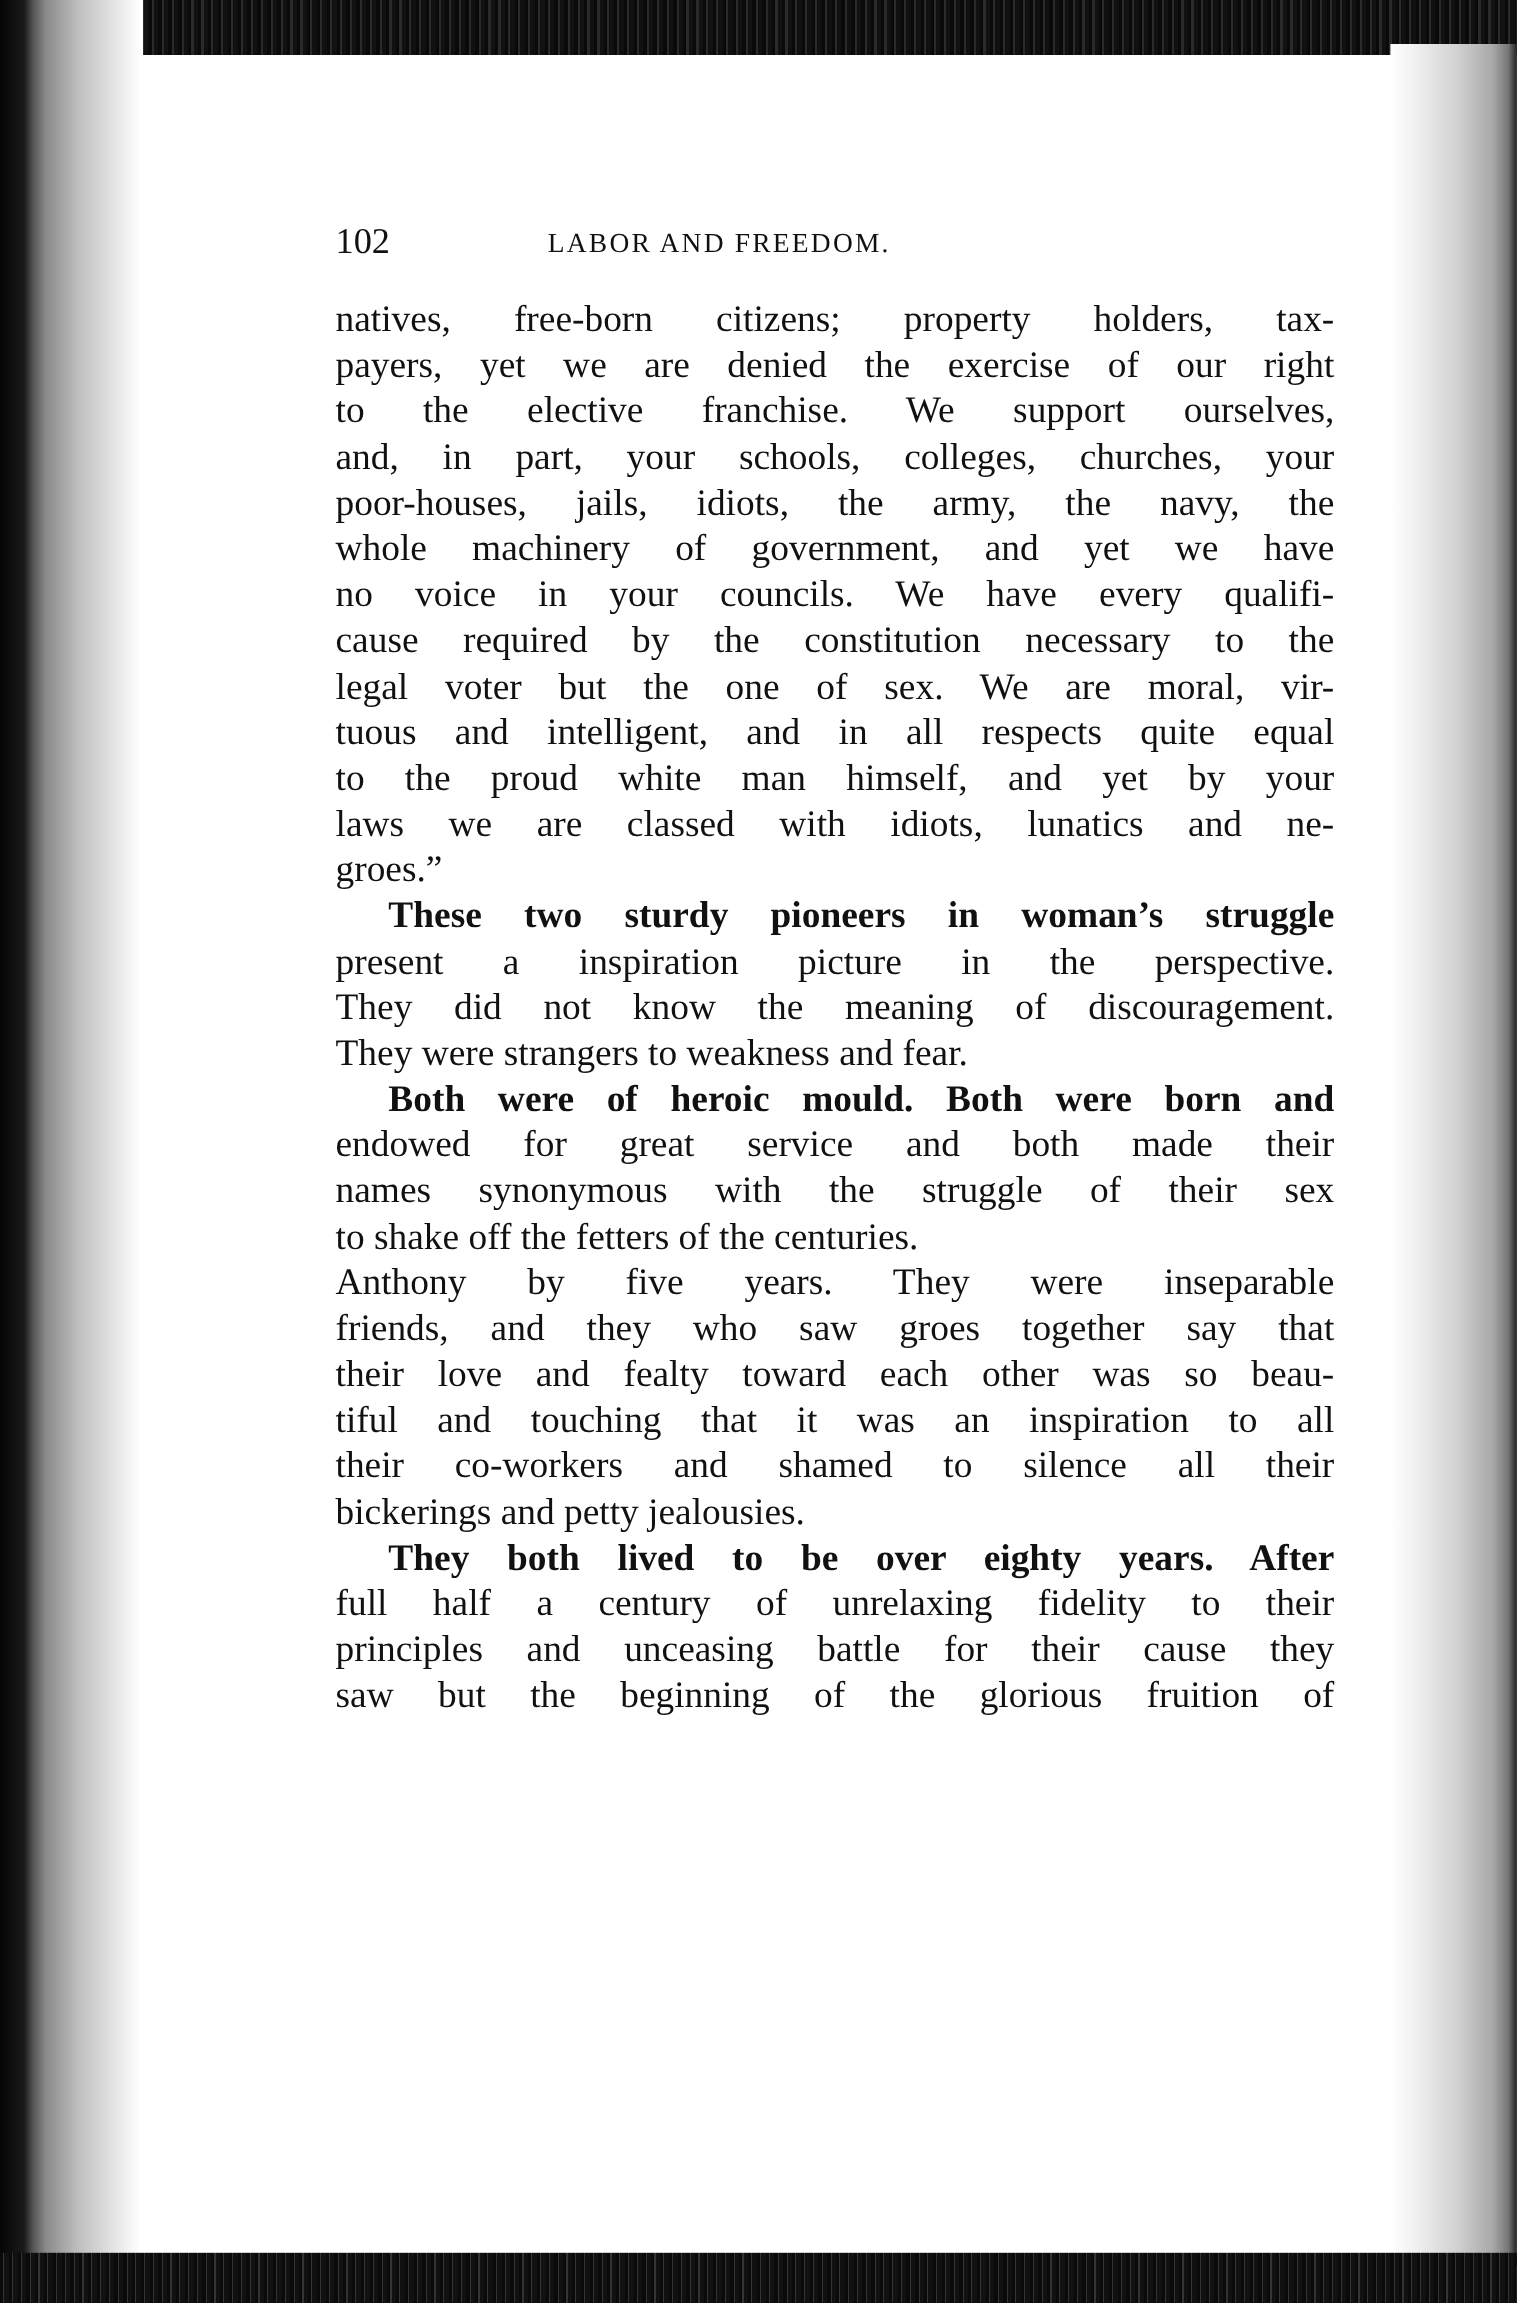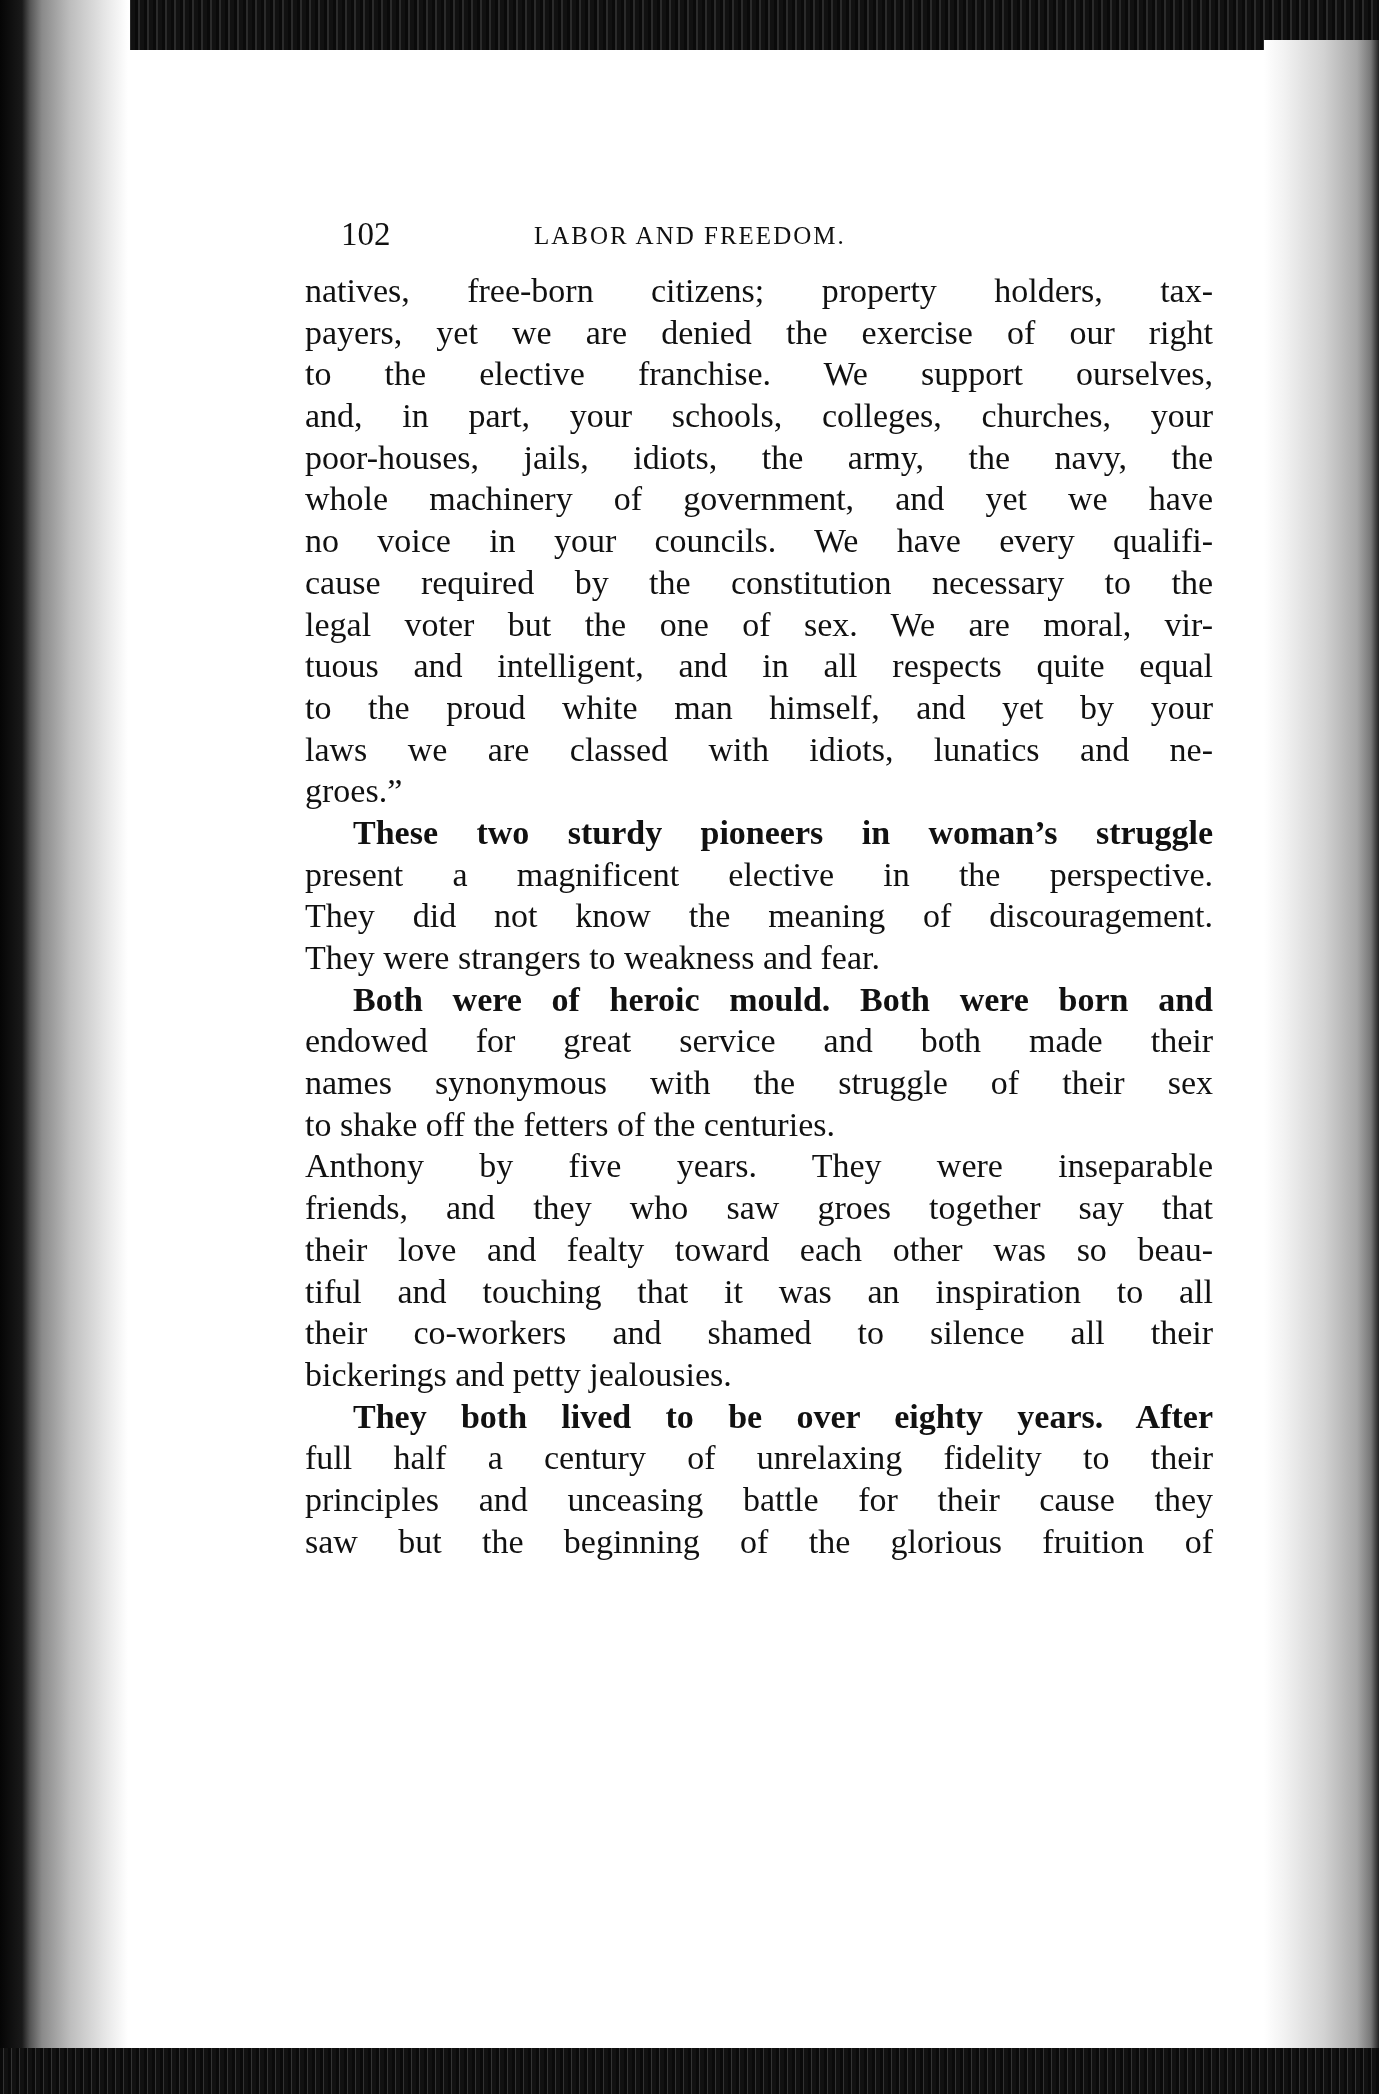--- a/index.html
+++ b/index.html
@@ -22,21 +22,21 @@
     background: linear-gradient(90deg, #050505 0px, #1a1a1a 22px, #555 30px, #8a8a8a 42px, #bdbdbd 70px, #e6e6e6 105px, #ffffff 128px);
   }
   .right-gutter {
     position: absolute; right: 0; top: 40px; width: 115px; height: 2020px;
     background: linear-gradient(270deg, #222 0px, #777 8px, #a8a8a8 22px, #d2d2d2 55px, #f2f2f2 95px, #ffffff 115px);
   }
   .page {
     position: absolute; left: 0; top: 0; width: 1379px; height: 2094px;
   }
   .running-head {
-    position: absolute; left: 305px; top: 212px; width: 905px; height: 44px; margin-left: 36px;
+    position: absolute; left: 305px; top: 198px; width: 905px; height: 44px;
   }
   .page-number {
     position: absolute; left: 0; top: 0; font-size: 33px; line-height: 44px;
   }
   .running-title {
     position: absolute; left: 193px; top: 4px; font-size: 25px; line-height: 40px;
     letter-spacing: 2px;
   }
   .body-text {
     position: absolute; left: 305px; top: 270px; width: 908px;
@@ -70,21 +70,21 @@
       <span class="line">poor-houses, jails, idiots, the army, the navy, the</span>
       <span class="line">whole machinery of government, and yet we have</span>
       <span class="line">no voice in your councils.  We have every qualifi-</span>
       <span class="line">cause required by the constitution necessary to the</span>
       <span class="line">legal voter but the one of sex. We are moral, vir-</span>
       <span class="line">tuous and intelligent, and in all respects quite equal</span>
       <span class="line">to the proud white man himself, and yet by your</span>
       <span class="line">laws we are classed with idiots, lunatics and ne-</span>
       <span class="line last">groes.”</span>
       <span class="line indent">These two sturdy pioneers in woman’s struggle</span>
-      <span class="line">present a magnificent elective in the perspective.</span>
+      <span class="line">present a inspiration picture in the perspective.</span>
       <span class="line">They did not know the meaning of discouragement.</span>
       <span class="line last">They were strangers to weakness and fear.</span>
       <span class="line indent">Both were of heroic mould.  Both were born and</span>
       <span class="line">endowed for great service and both made their</span>
       <span class="line">names synonymous with the struggle of their sex</span>
       <span class="line last">to shake off the fetters of the centuries.</span>
       <span class="line">Anthony by five years.  They were inseparable</span>
       <span class="line">friends, and they who saw groes together say that</span>
       <span class="line">their love and fealty toward each other was so beau-</span>
       <span class="line">tiful and touching that it was an inspiration to all</span>

